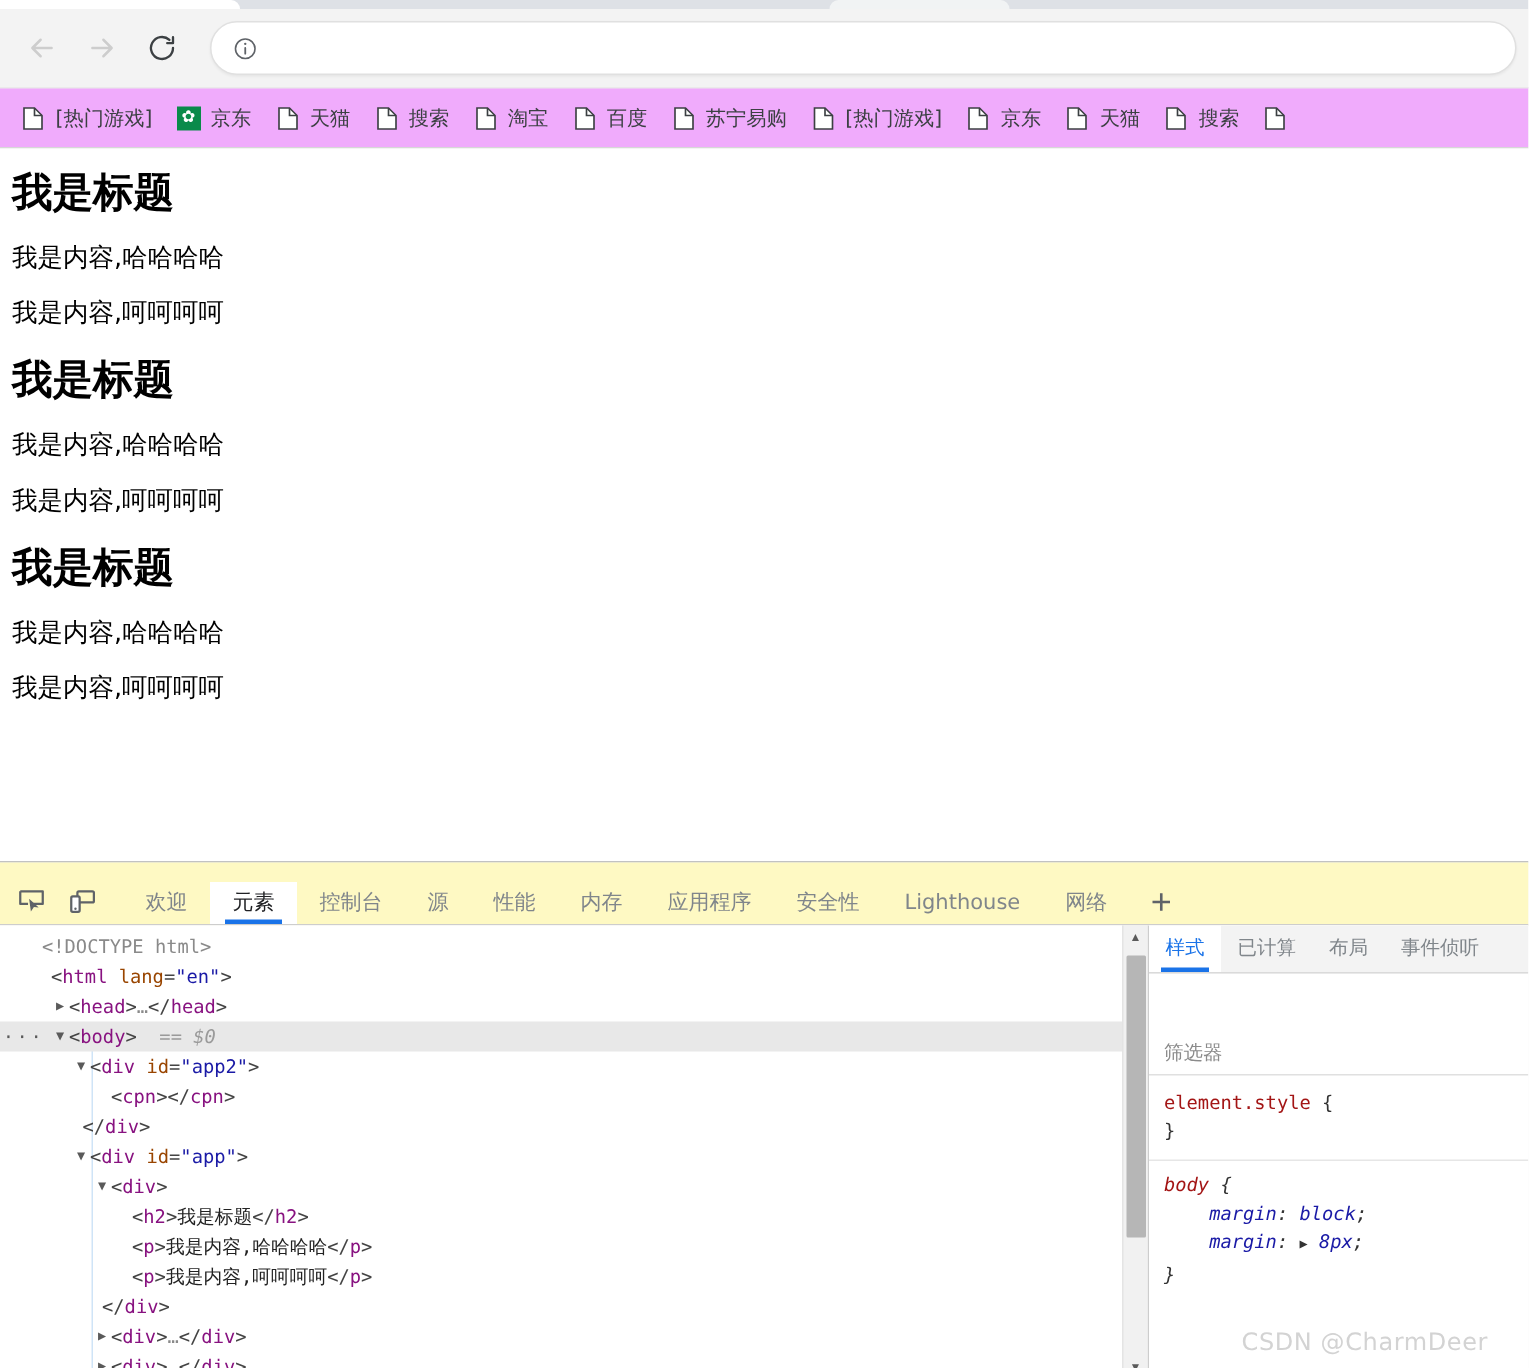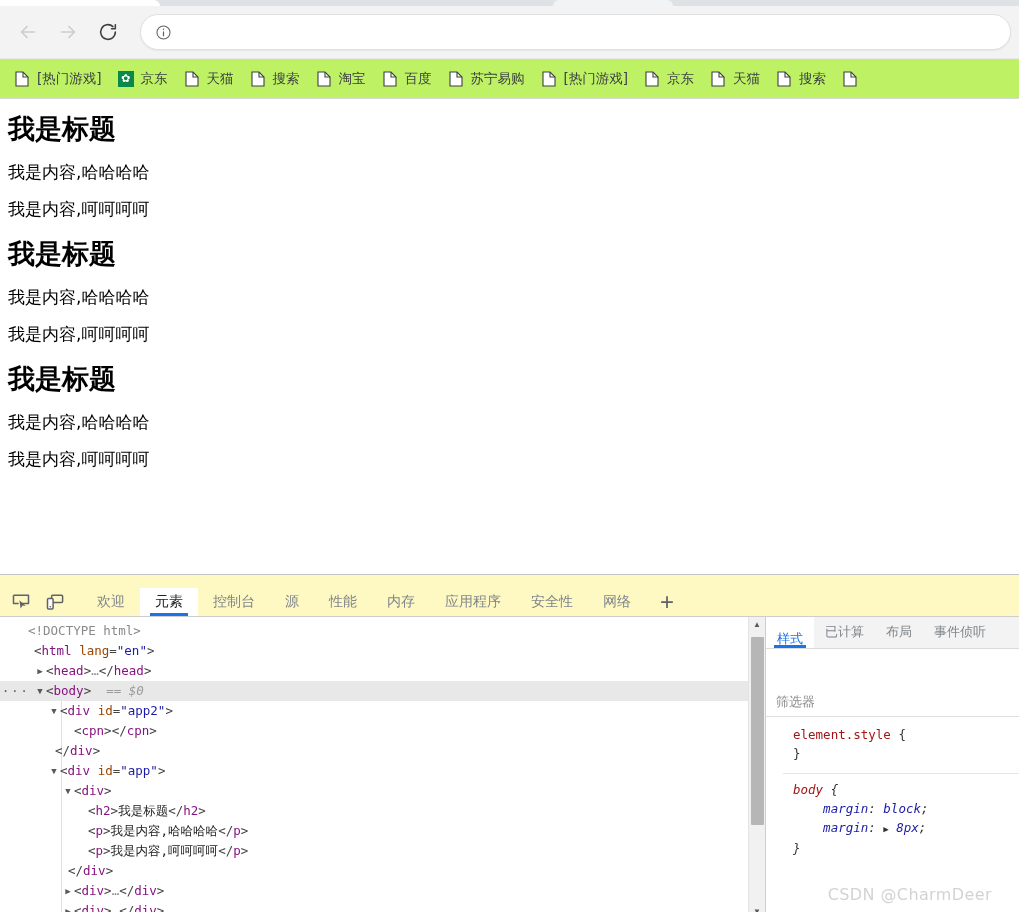--- a/index.html
+++ b/index.html
@@ -59,21 +59,21 @@
     letter-spacing: -0.1px;
   }
   .url-text .host { color: #202124; }
 
   
   .bookmarks-bar {
     height: 40px;
     display: flex;
     align-items: center;
     padding: 0 6px;
-    background: #bef264;
+    background: #f0abfc;
     border-top: 1px solid #eaeaea;
     overflow: hidden;
     white-space: nowrap;
   }
   .bookmark {
     display: inline-flex;
     align-items: center;
     height: 28px;
     padding: 0 8px;
     border-radius: 4px;
@@ -290,21 +290,21 @@
   }
   .st-tab {
     display: flex; align-items: center;
     padding: 0 11px;
     font-size: 13px;
     color: #80868b;
     position: relative;
     white-space: nowrap;
     font-family: "DejaVu Sans", "Liberation Sans", sans-serif;
   }
-  .st-tab.active { color: #1a73e8; background: #fff; align-items: flex-end; }
+  .st-tab.active { color: #1a73e8; background: #fff; }
   .st-tab.active::after {
     content: "";
     position: absolute;
     left: 8px; right: 8px; bottom: 0; height: 3px;
     background: #1a73e8;
   }
   .filter-row {
     height: 28px;
     display: flex; align-items: center;
     padding: 0 10px;
@@ -319,21 +319,21 @@
   }
   .css-area {
     flex: 1 1 auto;
     padding: 6px 0 0 0;
     font-family: "DejaVu Sans Mono", "Liberation Mono", monospace;
     font-size: 12.5px;
     line-height: 19px;
     overflow: hidden;
     position: relative;
   }
-  .css-rule { padding: 2px 0 4px 10px; white-space: pre; margin-left: 17px; }
+  .css-rule { padding: 2px 0 4px 10px; white-space: pre; }
   .css-rule.inherited {
     border-top: 1px solid #e6e6e6;
     margin-top: 6px;
     padding-top: 6px;
     font-style: italic;
   }
   .sel-pink { color: #a31515; }
   .sel-pink-i { color: #a31515; font-style: italic; }
   .prop { color: #1a1aa6; }
   .val { color: #1a1aa6; }
@@ -590,20 +590,23 @@
           <span>性能</span>
         </div>
       <div class="dt-tab">
           <span>内存</span>
         </div>
       <div class="dt-tab">
           <span>应用程序</span>
         </div>
       <div class="dt-tab">
           <span>安全性</span>
+        </div>
+      <div class="dt-tab">
+          <span>Lighthouse</span>
         </div>
       <div class="dt-tab">
           <span>网络</span>
         </div>
       <div class="dt-tab-plus">
           <span>+</span>
         </div>
     </div>
   </div>
 

